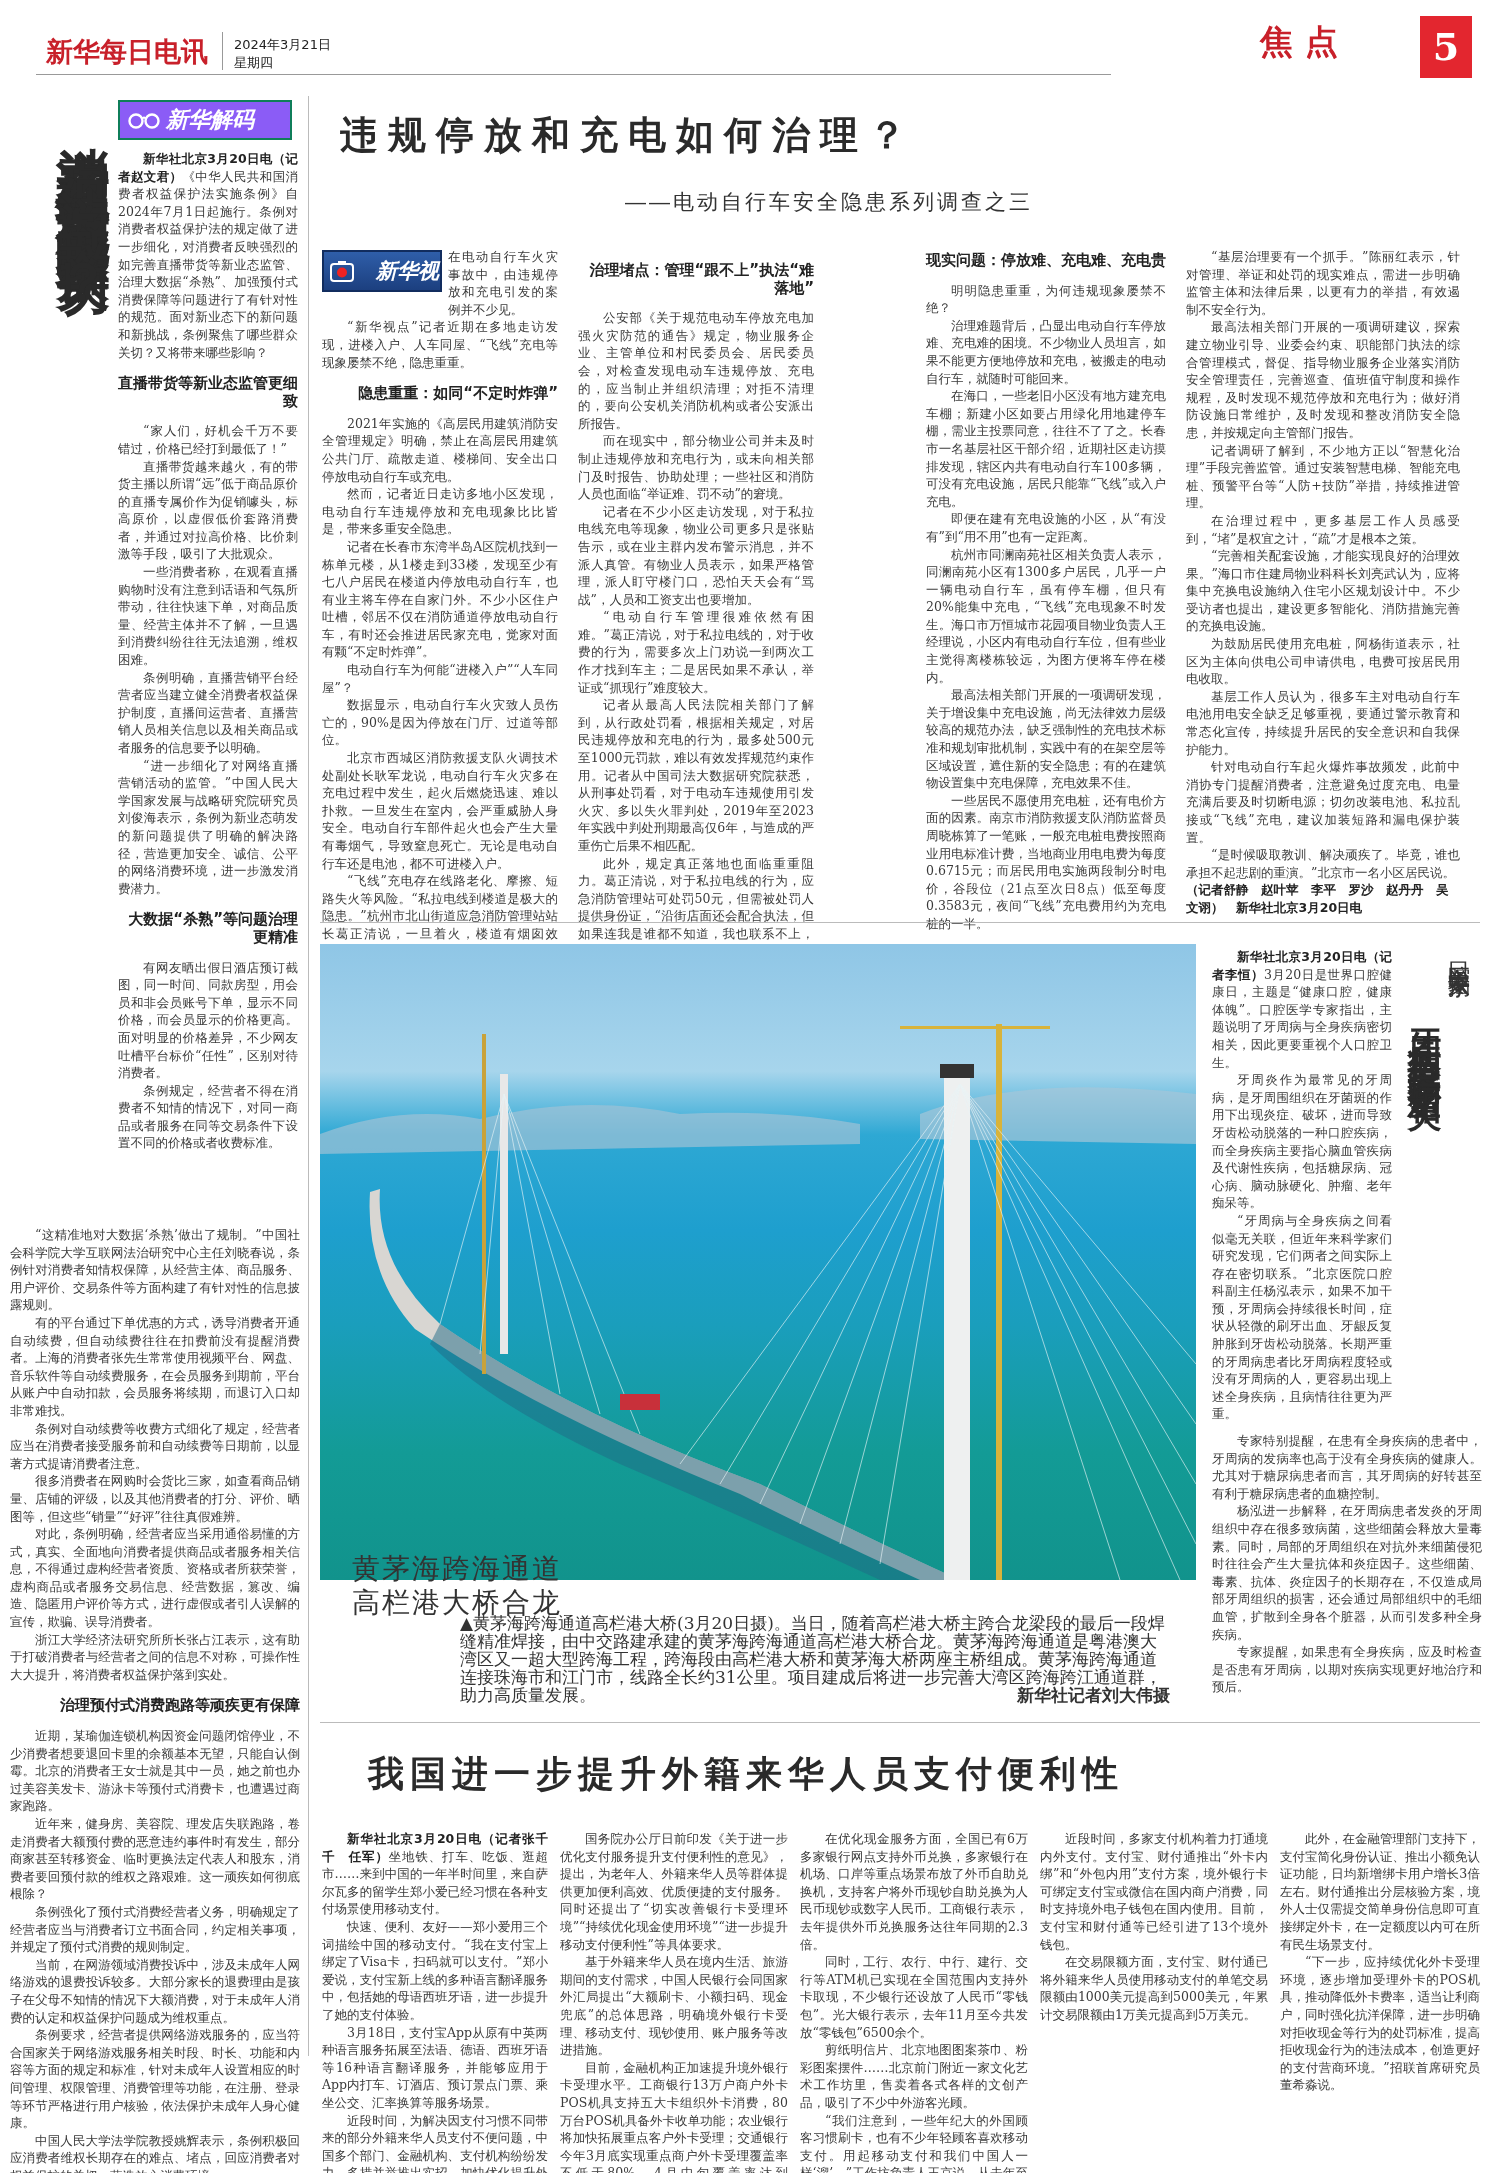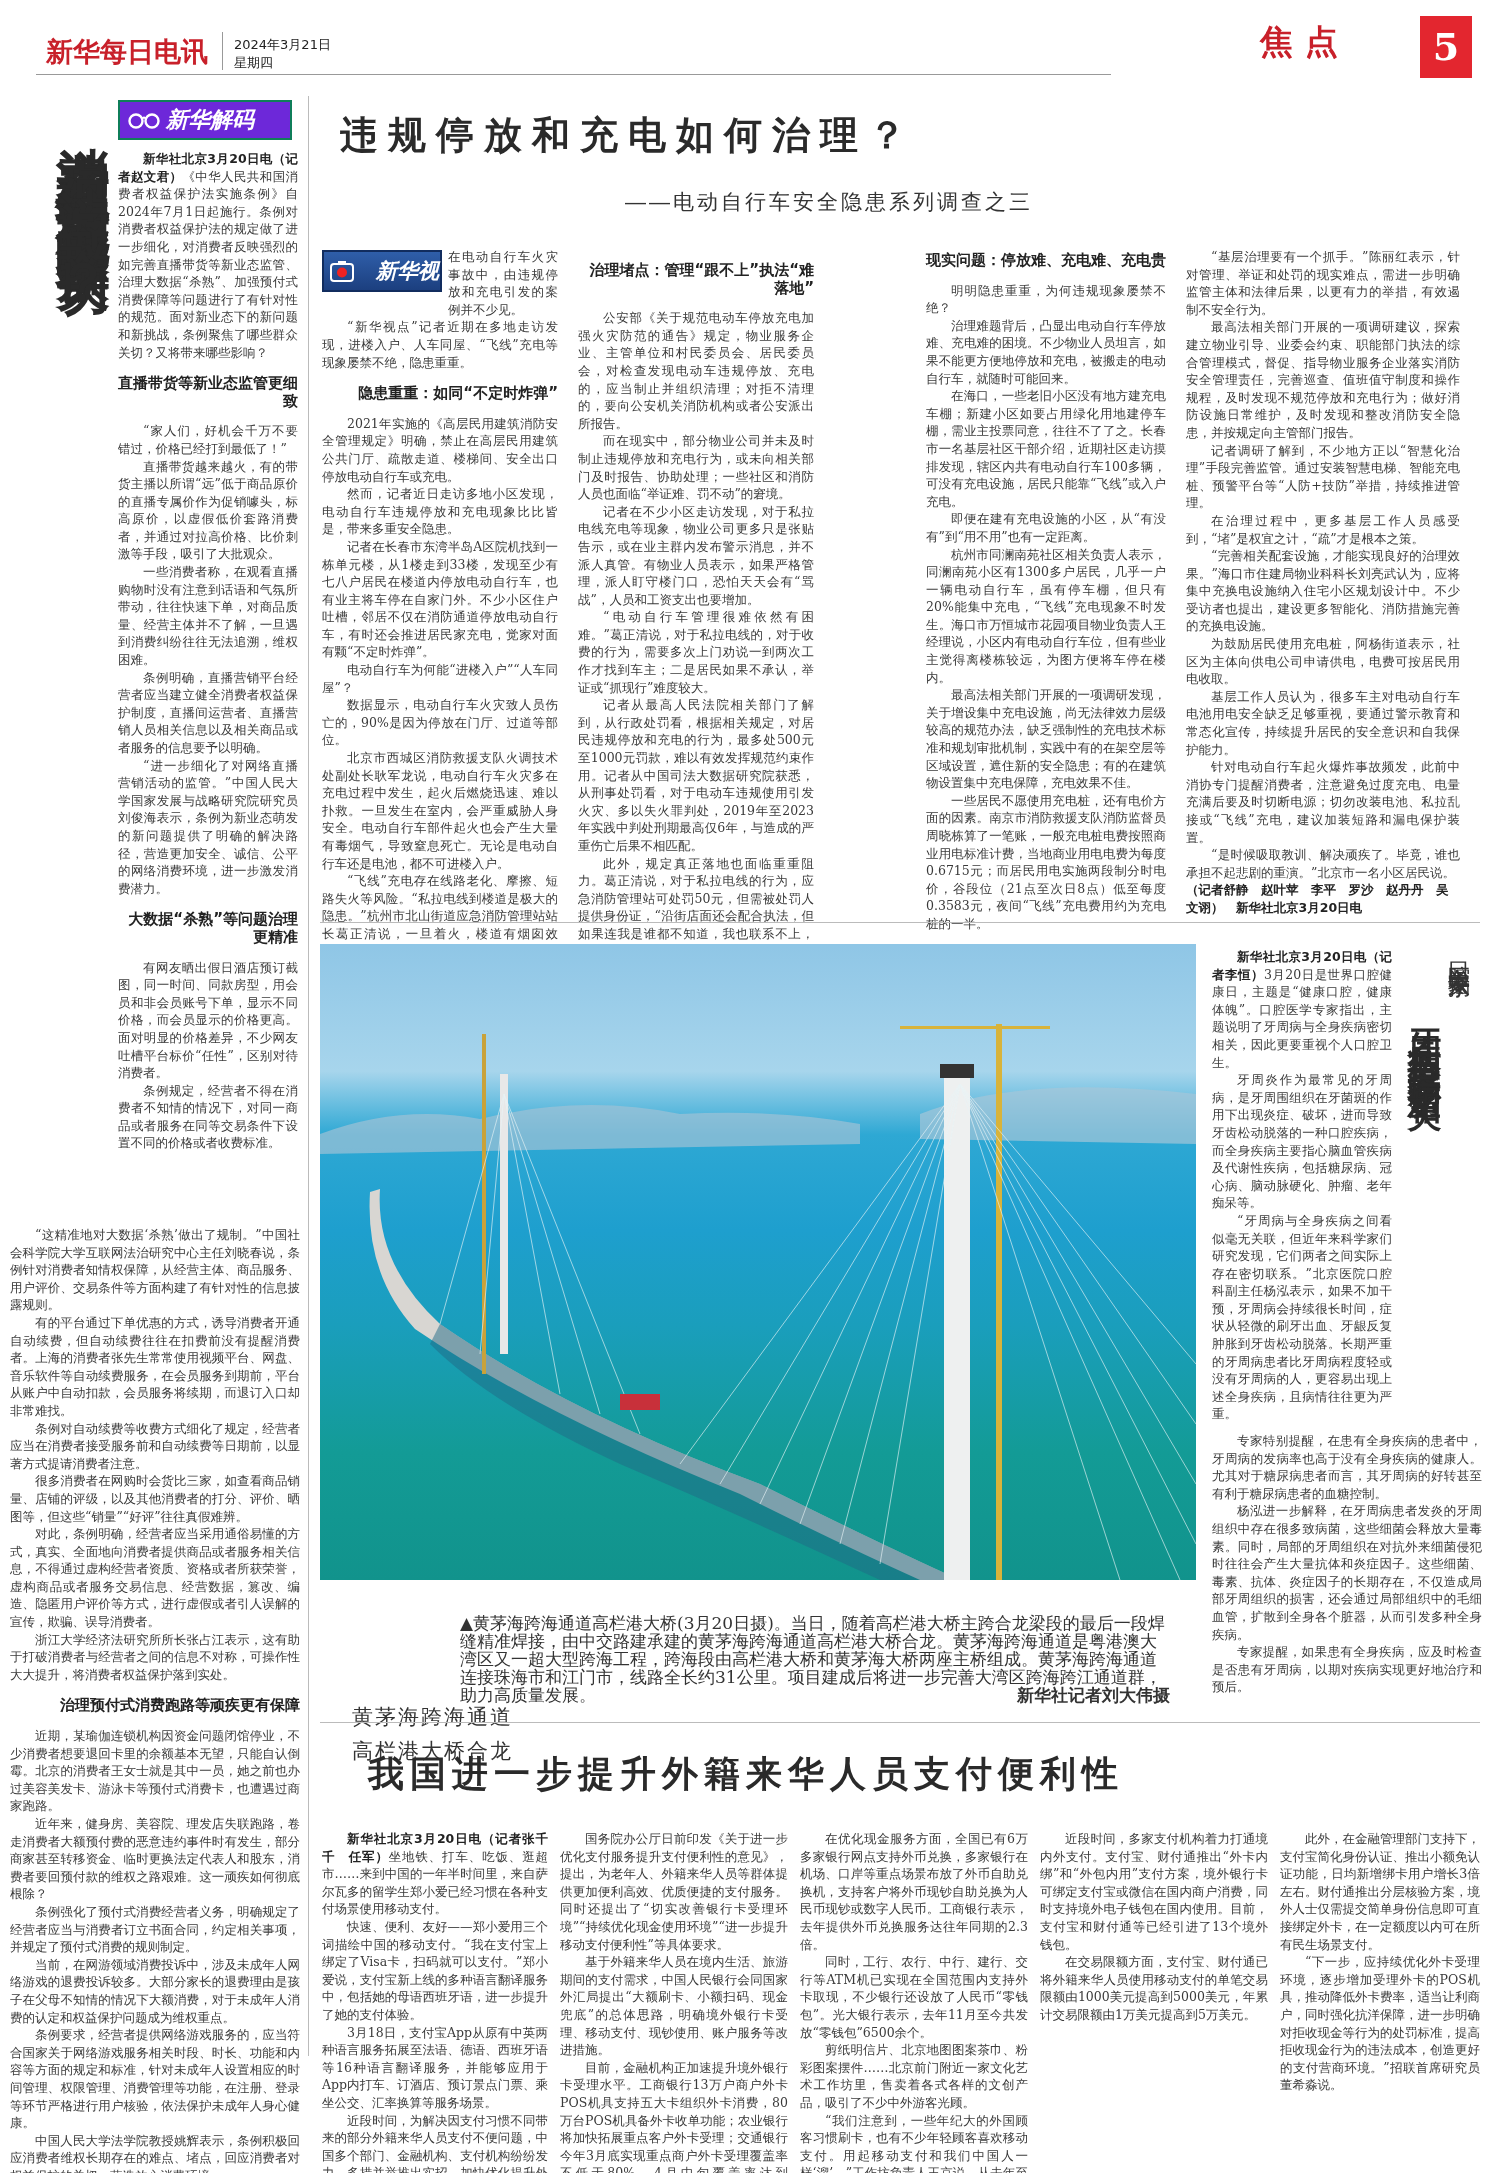--- a/index.html
+++ b/index.html
@@ -15,38 +15,38 @@
   .masthead { left: 36px; top: 28px; width: 1440px; height: 48px; }
   .logo { left: 10px; top: 6px; font-family: Liberation Sans, sans-serif; color: #c8202a; font-size: 27px; font-weight: bold; letter-spacing: 0px; }
   .mast-divider { left: 186px; top: 4px; width: 1px; height: 38px; background: #999; }
   .mast-date { left: 198px; top: 8px; font-size: 13px; color: #222; line-height: 18px; font-family: "DejaVu Sans", sans-serif; }
   .mast-rule { left: 0; top: 46px; width: 1075px; height: 1px; background: #999; }
   .section-name { left: 1260px; top: 50px; font-size: 33px; color: #c8202a; font-weight: bold; letter-spacing: 12px; }
   .page-num { left: 1420px; top: 16px; width: 52px; height: 62px; background: #e3262f; color: #fff; font-size: 38px; font-weight: bold; text-align: center; line-height: 62px; font-family: "DejaVu Serif", serif; }
 
   
   .vhead { left: 50px; top: 104px; width: 70px; font-size: 54px; line-height: 72px; font-weight: bold; color: #2a2a2a; writing-mode: vertical-rl; letter-spacing: 6px; height: 780px; }
-  .jiema-badge { left: 118px; top: 100px; width: 174px; height: 40px; background: #6d28d9; border: 2px solid #0f7e59; color: #fff; font-size: 22px; font-weight: bold; font-style: italic; font-family: "DejaVu Sans", sans-serif; line-height: 36px; padding-left: 46px; }
+  .jiema-badge { left: 118px; top: 100px; width: 174px; height: 40px; background: #8b5cf6; border: 2px solid #0f7e59; color: #fff; font-size: 22px; font-weight: bold; font-style: italic; font-family: "DejaVu Sans", sans-serif; line-height: 36px; padding-left: 46px; }
   .jiema-badge .glasses { position: absolute; left: 8px; top: 9px; width: 34px; height: 18px; }
 
   
   .main-title { left: 340px; top: 110px; font-size: 38px; font-weight: bold; color: #2a2a2a; letter-spacing: 10px; }
   .main-sub { left: 625px; top: 188px; font-size: 21px; color: #333; letter-spacing: 3px; font-family: Liberation Sans, sans-serif; }
 
   .shidian-badge { left: 322px; top: 250px; width: 120px; height: 42px; background: linear-gradient(#2f5ea9,#1c3f7f); border: 2px solid #112c5e; color: #fff; font-size: 21px; font-weight: bold; font-style: italic; font-family: "DejaVu Sans", sans-serif; line-height: 38px; padding-left: 52px; }
   .shidian-badge .cam { position: absolute; left: 6px; top: 8px; width: 24px; height: 22px; }
 
   .col-rule { width: 1px; background: #bbb; }
 
   
   .photo { left: 320px; top: 944px; width: 876px; height: 636px; overflow: hidden;
     background: linear-gradient(180deg, #8fc6e6 0%, #a7d5ec 20%, #2ea8d4 30%, #1e9fce 45%, #1a9ebc 60%, #139b96 80%, #11938c 100%); }
   .photo svg { position: absolute; left: 0; top: 0; }
 
-  .caption-title { left: 352px; top: 1700px; font-size: 21px; line-height: 34px; color: #333; font-family: "DejaVu Sans", sans-serif; letter-spacing: 2px; }
+  .caption-title { left: 352px; top: 1552px; font-size: 28px; line-height: 34px; color: #333; font-family: "DejaVu Sans", sans-serif; letter-spacing: 2px; }
   .caption-text { left: 460px; top: 1614px; width: 710px; font-size: 17px; line-height: 18px; color: #333; }
   .caption-credit { font-family: "DejaVu Sans", sans-serif; font-weight: bold; float: right; }
 
   
   .r-vhead-main { left: 1402px; top: 948px; font-size: 34px; font-weight: bold; color: #2a2a2a; writing-mode: vertical-rl; letter-spacing: 6px; }
   .r-vhead-kicker { left: 1444px; top: 946px; font-size: 22px; color: #333; writing-mode: vertical-rl; letter-spacing: 2px; font-family: "DejaVu Sans", sans-serif; }
 
   
   .bottom-title { left: 368px; top: 1750px; font-size: 36px; font-weight: bold; color: #2a2a2a; letter-spacing: 6px; }
   .bottom-rule { left: 320px; top: 1722px; width: 1160px; height: 1px; background: #bbb; }

